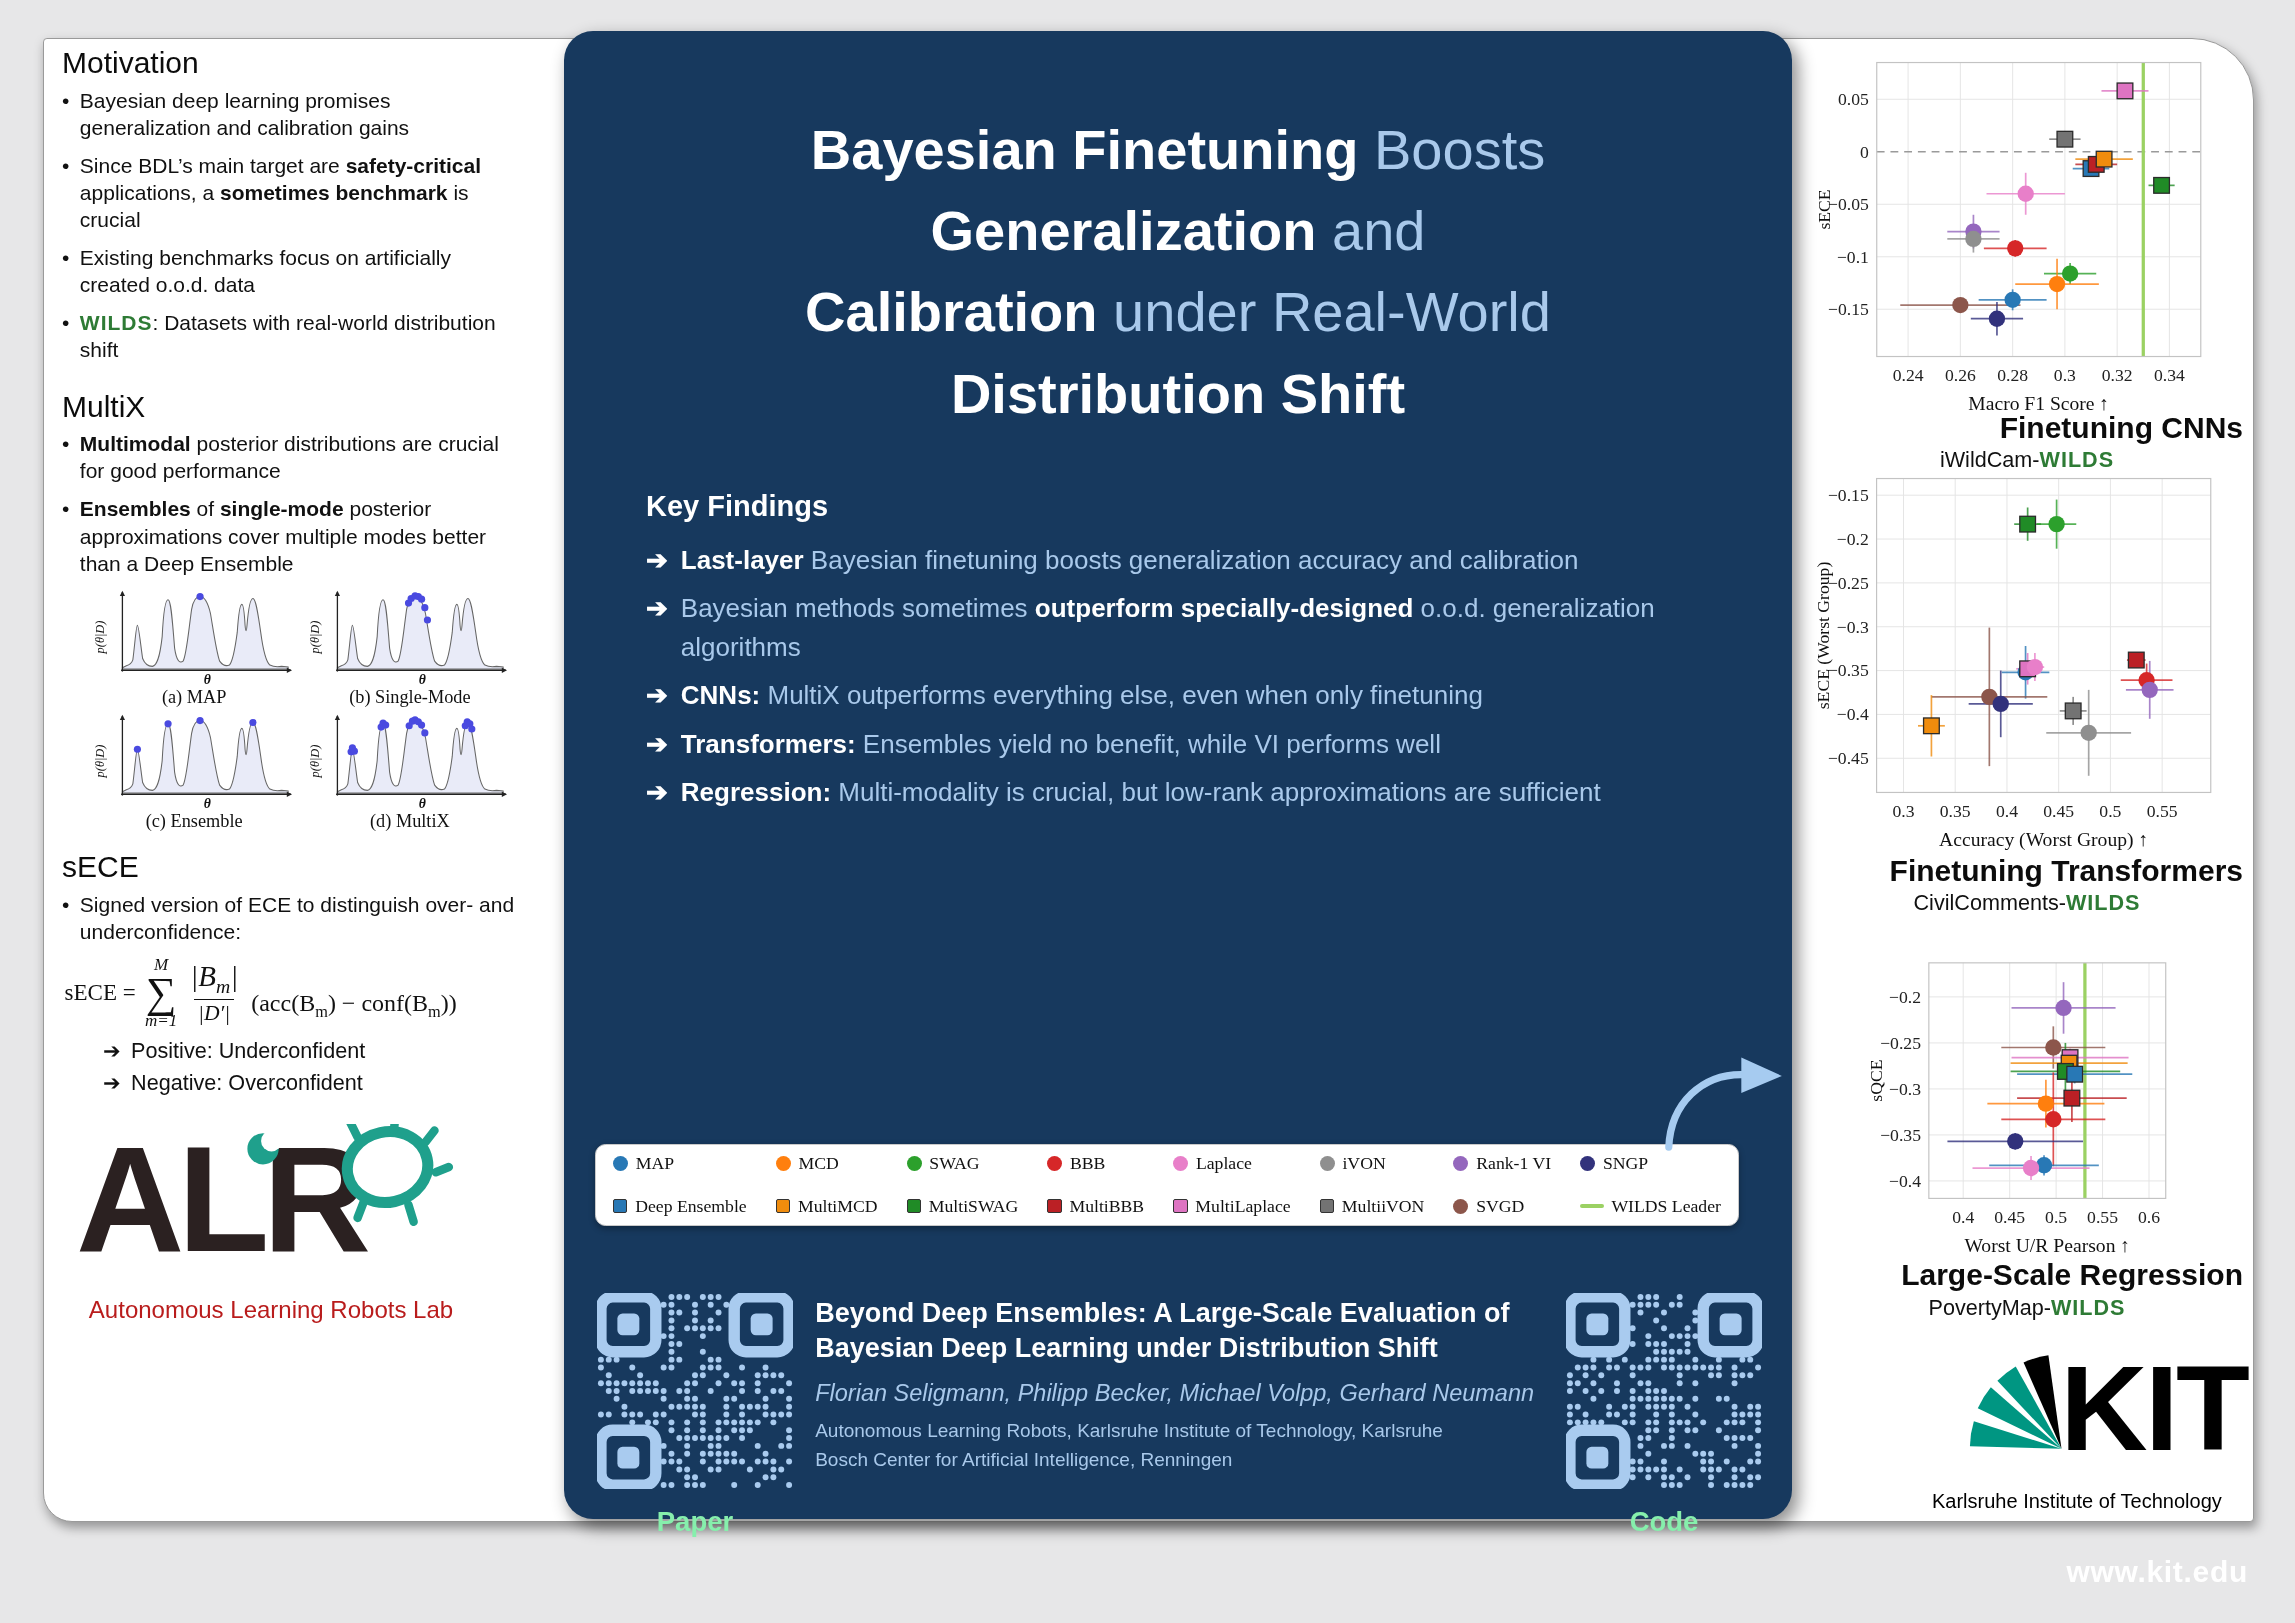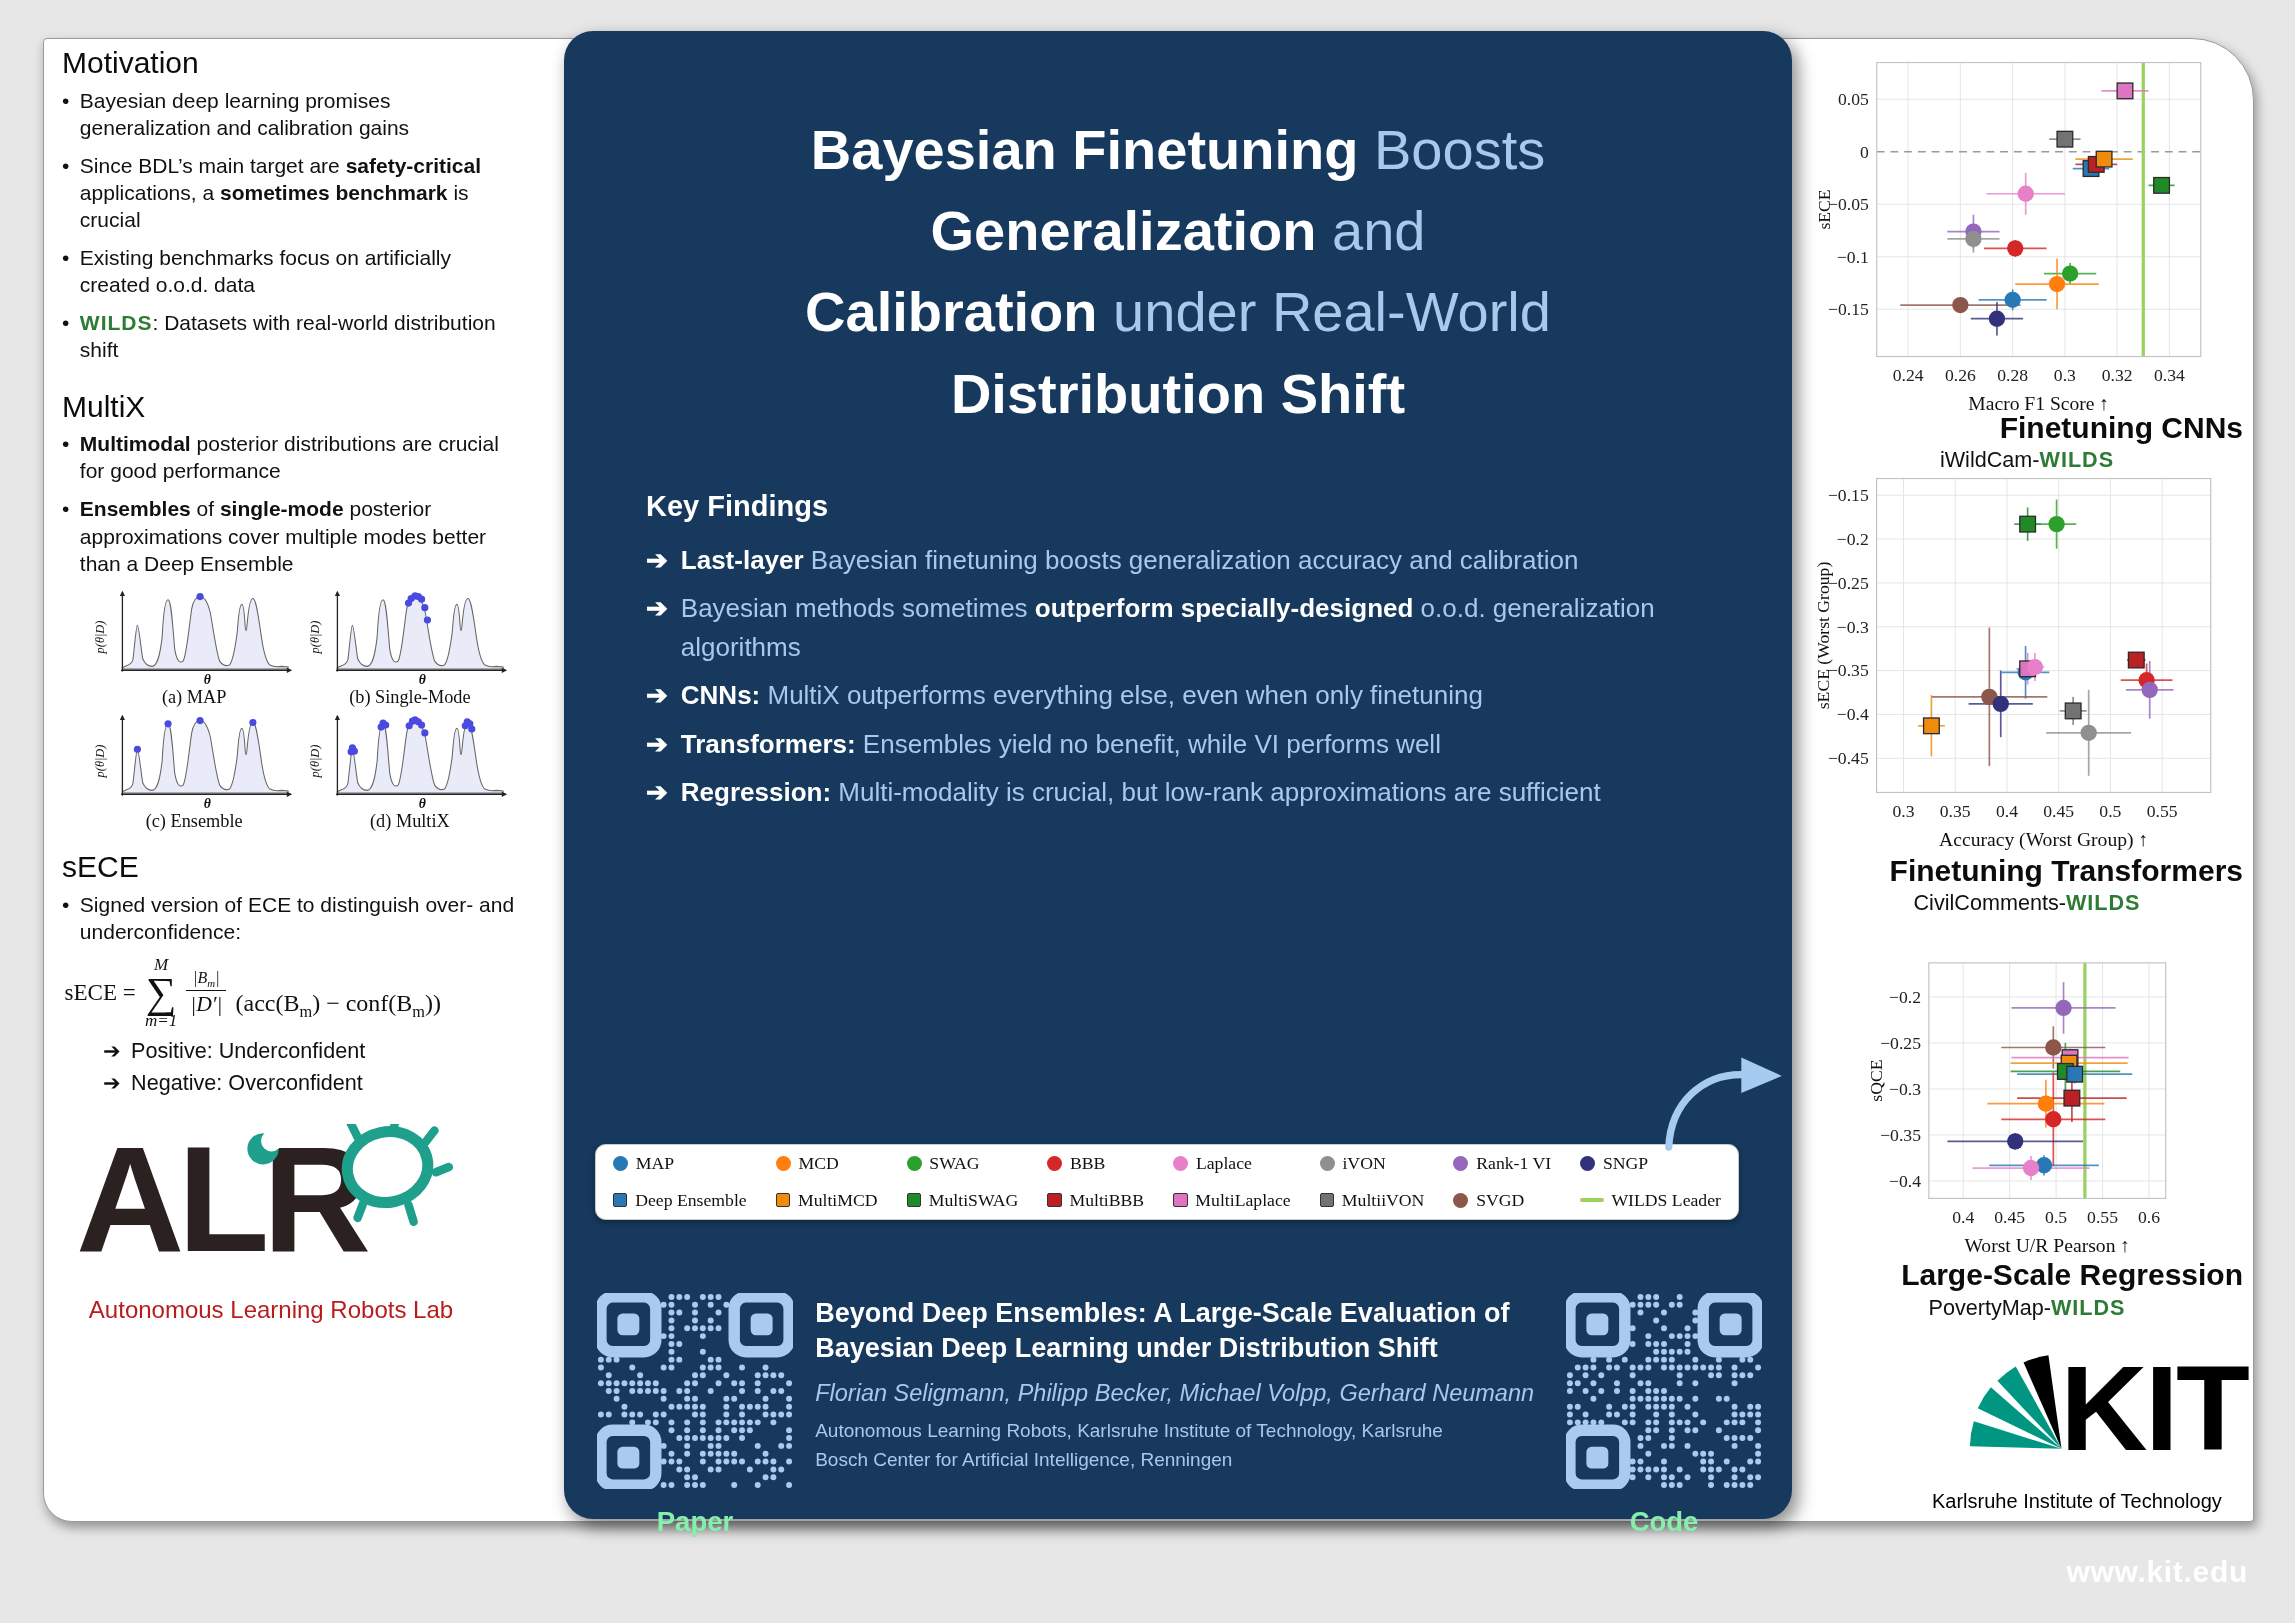--- a/index.html
+++ b/index.html
@@ -34,21 +34,21 @@
   .dist-cap{font-family:"Liberation Serif",serif;font-size:18.3px;color:#111;margin-top:1.3px;}
   #sece-head{margin-top:18.3px;}
   #formula{display:flex;align-items:center;gap:9.2px;margin:11.8px 0 9.2px 2.6px;
            font-family:"Liberation Serif",serif;color:#111;}
   .f-lhs{font-size:23px;}
   .f-sum{display:flex;flex-direction:column;align-items:center;line-height:.9;}
   .f-sum .top{font-size:17px;font-style:italic;}
   .f-sum .sig{font-size:43px;line-height:.95;}
   .f-sum .bot{font-size:17px;font-style:italic;}
   .f-frac{display:flex;flex-direction:column;align-items:center;font-style:italic;}
-  .f-frac .ft{font-size:16px;padding:0 3.9px 1.3px;}
+  .f-frac .ft{font-size:29px;padding:0 3.9px 1.3px;}
   .f-frac .fb{font-size:21.6px;border-top:1.6px solid #111;padding:1.3px 3.9px 0;}
   .f-rhs{font-size:24px;margin-top:26px;}
   .l-arrows{margin:3.9px 0 0 41px;}
   .l-arrow-line{display:flex;gap:10.5px;font-size:21.6px;margin-bottom:6.5px;align-items:baseline;}
   .l-arrow-glyph{font-size:21px;}
   #alr-block{margin-top:27.5px;display:flex;flex-direction:column;align-items:center;width:418px;}
   #alr-caption{font-size:24px;color:#b91c1c;margin-top:9px;}
   
   #title-block{margin:78px 33px 0;text-align:center;line-height:1.45;font-size:56px;}
   .title-line{white-space:nowrap;}
@@ -58,21 +58,21 @@
   #kf-title{font-size:29px;font-weight:700;color:#fff;margin-bottom:18.3px;}
   .kf-item{display:flex;gap:13px;font-size:26px;line-height:1.5;color:#A9C9EB;margin-bottom:9.2px;}
   .kf-arrow{color:#fff;flex:0 0 auto;font-weight:700;}
   .kf-item .seg-b{color:#ffffff;}
   #legend-box{
     position:absolute;left:31px;top:1113px;width:1108px;
     background:#fff;border:1.3px solid #c9c9c9;border-radius:10.5px;
     box-shadow:0 2.6px 6.5px rgba(0,0,0,.3);
     padding:7.8px 17px;
     display:grid;grid-auto-flow:column;grid-template-rows:repeat(2,auto);
-    justify-content:space-between;row-gap:16px;
+    justify-content:space-between;row-gap:22px;
   }
   .lg-cell{display:flex;align-items:center;gap:7.8px;font-family:"Liberation Serif",serif;
            font-size:17.7px;color:#111;white-space:nowrap;}
   .lg-circle{width:15px;height:15px;border-radius:50%;flex:0 0 auto;}
   .lg-square{width:14.4px;height:14.4px;border-radius:2px;border:1.3px solid #333;box-sizing:border-box;flex:0 0 auto;}
   .lg-line{width:23.5px;height:3.9px;border-radius:2px;flex:0 0 auto;}
   #qr-row{position:absolute;left:33px;top:1262px;right:30px;display:flex;gap:17px;align-items:flex-start;}
   .qr-box{width:196px;flex:0 0 auto;display:flex;flex-direction:column;align-items:center;}
   .qr-label{margin-top:17px;font-size:27.5px;font-weight:700;color:#86efac;}
   #paper-text{flex:1;padding:2.6px 5.2px 0;color:#A9C9EB;}

